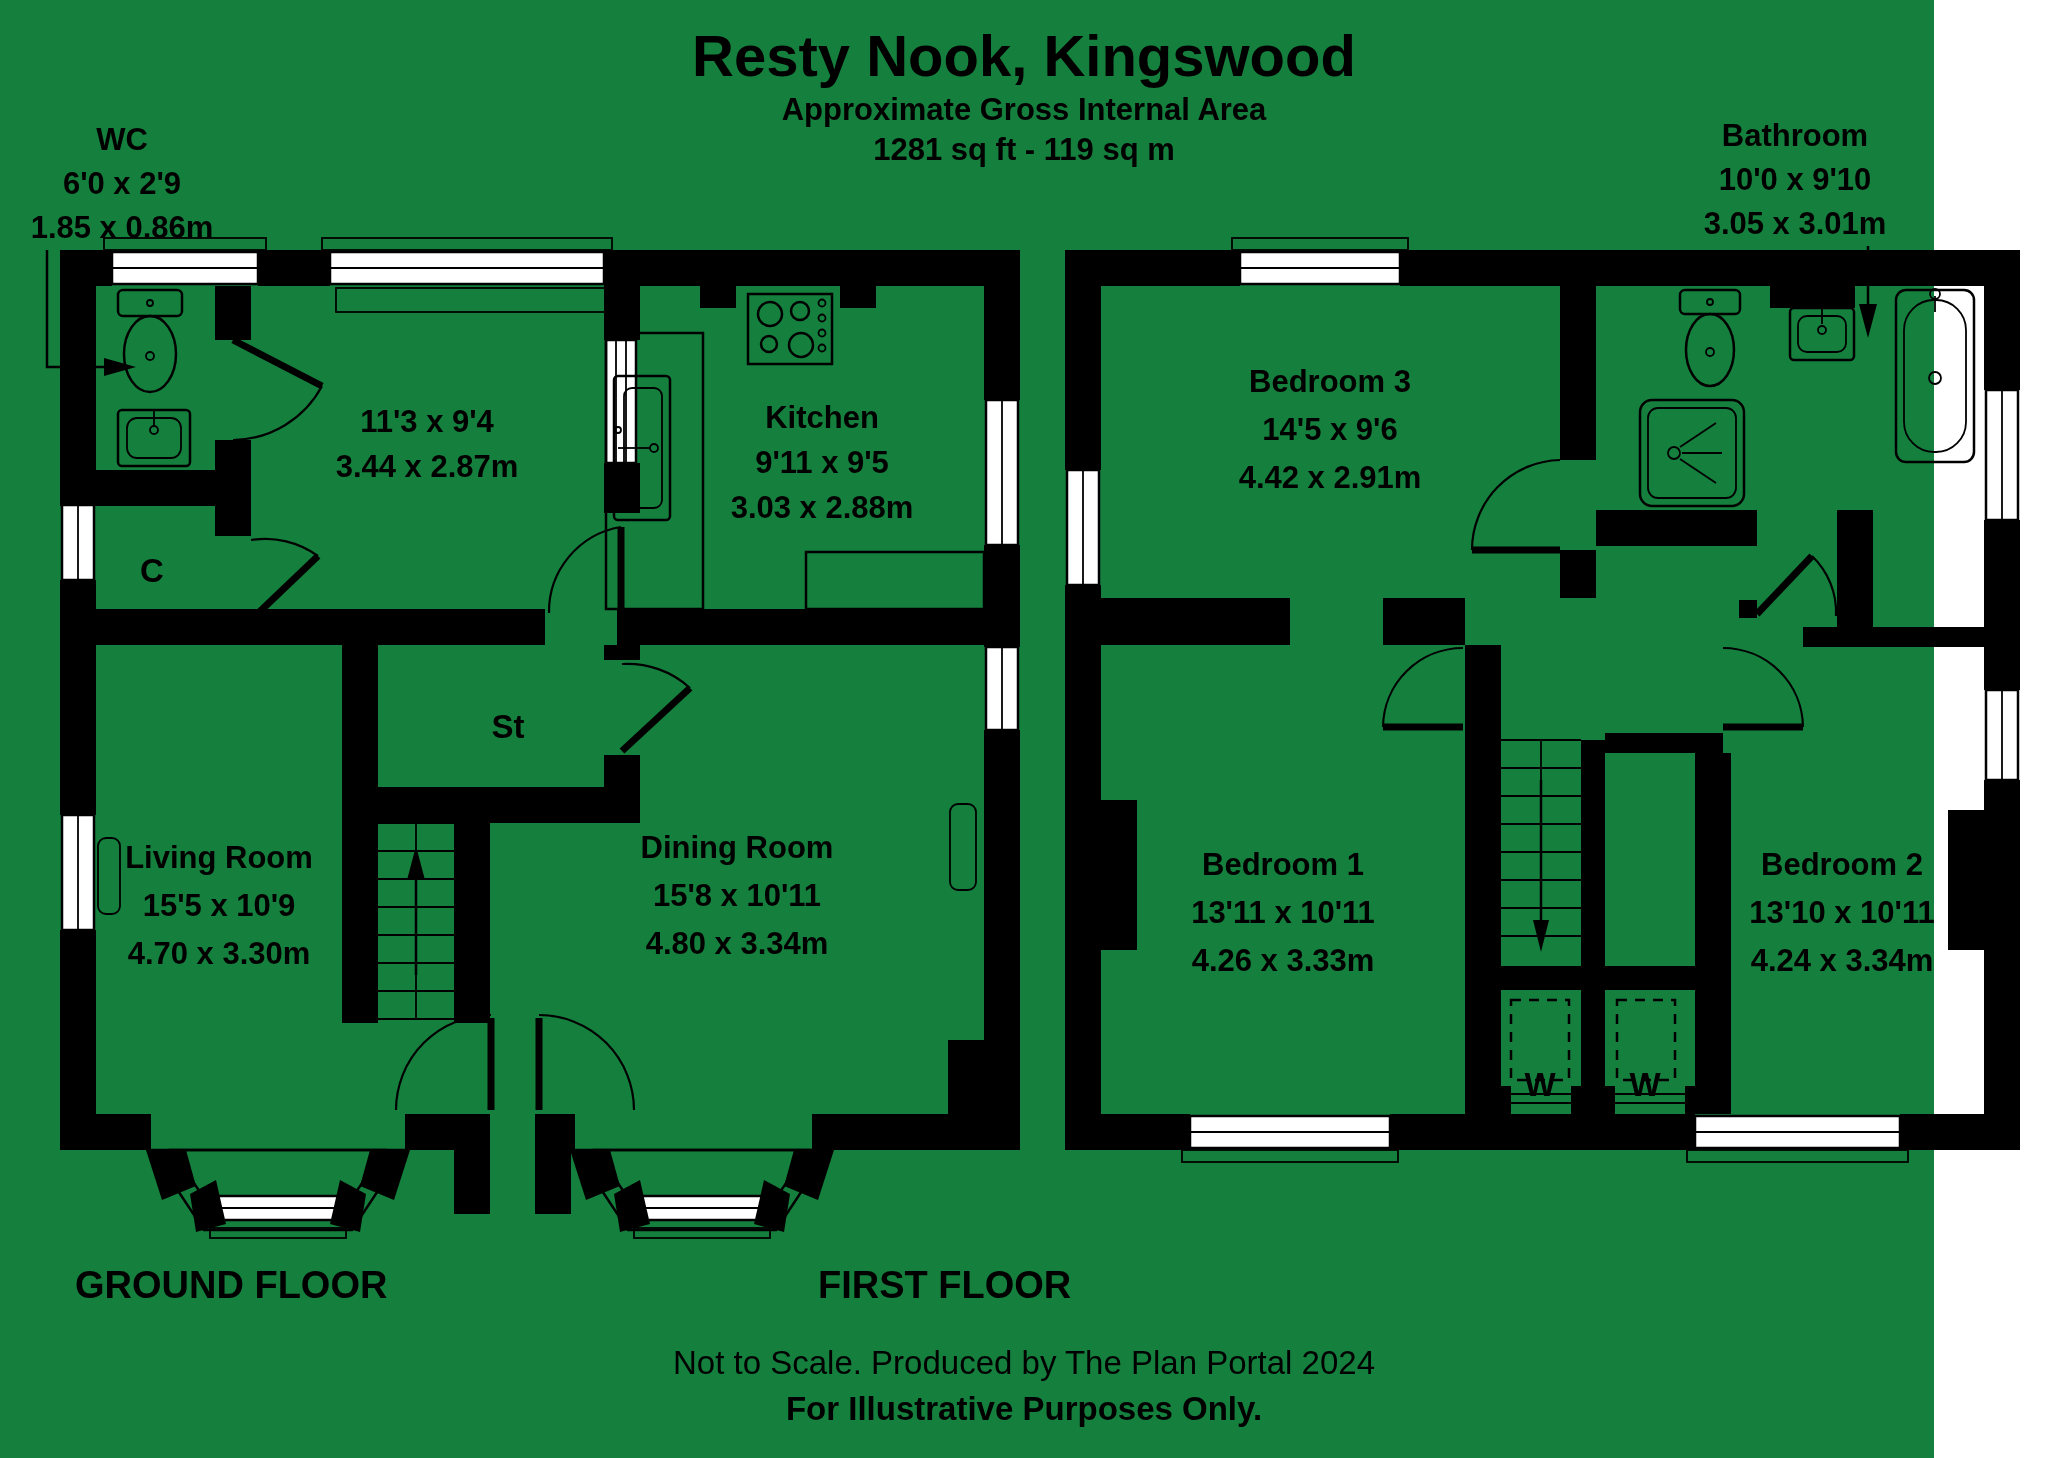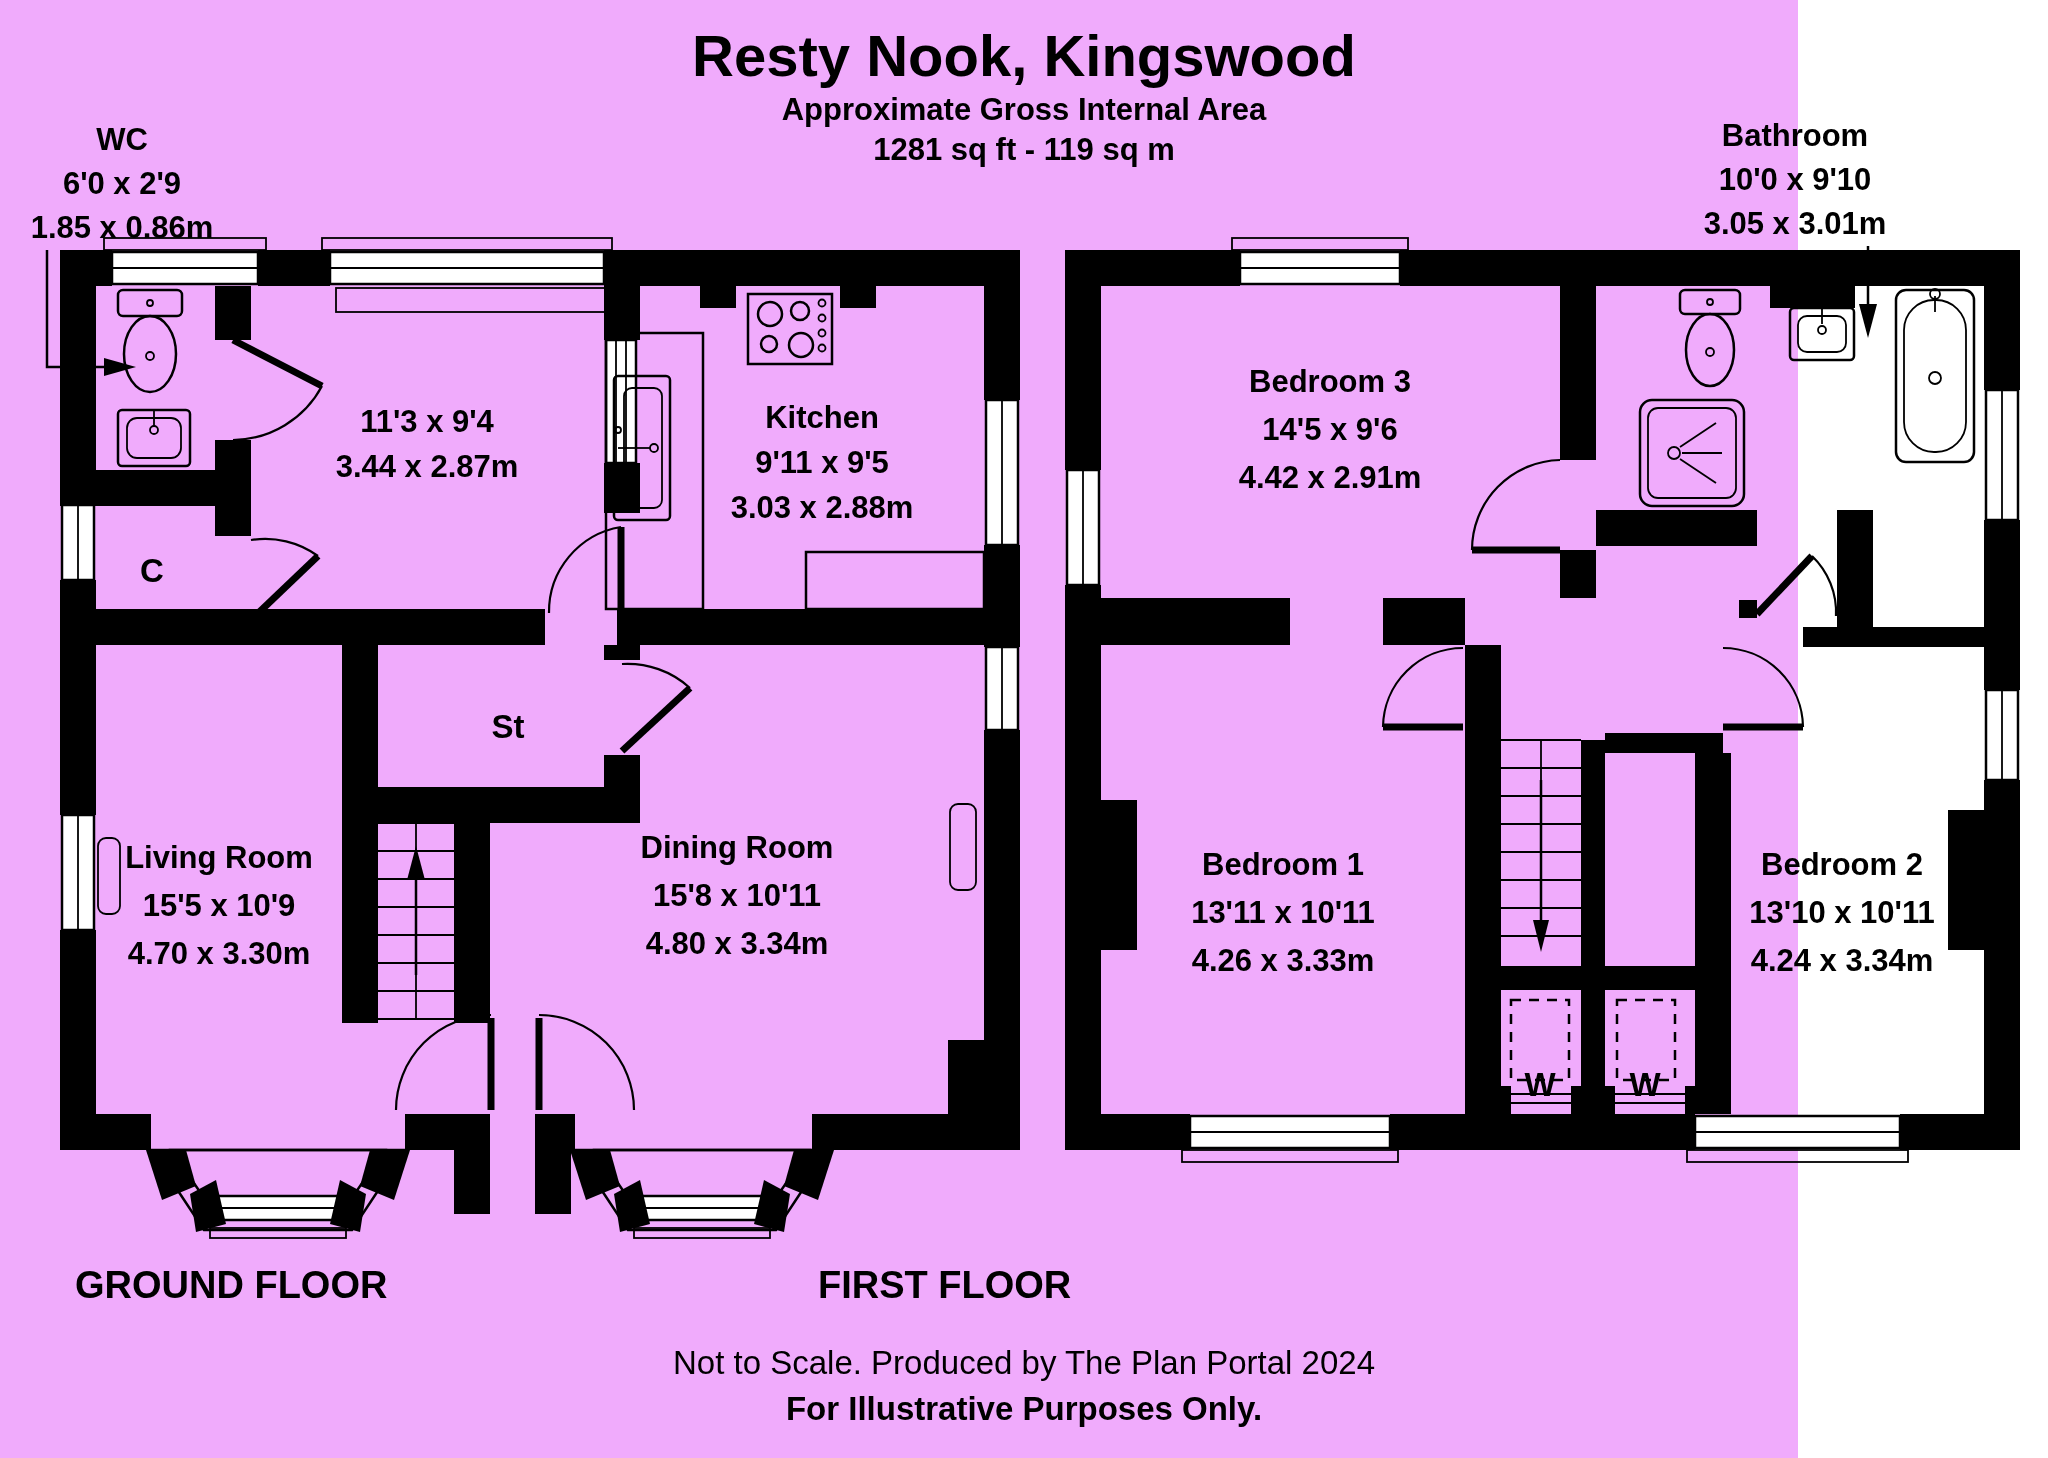--- a/index.html
+++ b/index.html
@@ -1,16 +1,16 @@
 <!DOCTYPE html>
 <html><head>
 <meta charset="utf-8">
 <style>
   html,body{margin:0;padding:0;background:#ffffff;}
-  .page{position:relative;width:1798px;height:1458px;background:#f0abfc;font-family:"Liberation Sans",sans-serif;}
+  .page{position:relative;width:1934px;height:1458px;background:#15803d;font-family:"Liberation Sans",sans-serif;}
   svg{display:block;}
   .wall{fill:#000;stroke:none;}
   .thin{fill:none;stroke:#000;stroke-width:2.5;}
   .thin-w{fill:#fff;stroke:#000;stroke-width:2.5;}
   .thin1{fill:none;stroke:#000;stroke-width:1.8;}
   .arc{fill:none;stroke:#000;stroke-width:2.2;}
   .leaf{fill:none;stroke:#000;stroke-width:7;}
   .leader{fill:none;stroke:#000;stroke-width:2.5;}
   .dash{fill:none;stroke:#000;stroke-width:2.5;stroke-dasharray:10 8;}
   text{fill:#000;font-family:"Liberation Sans",sans-serif;font-weight:bold;}

